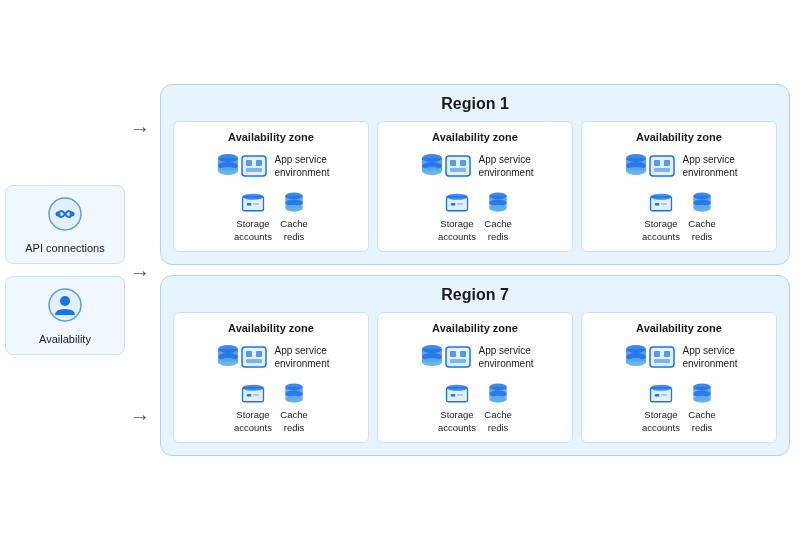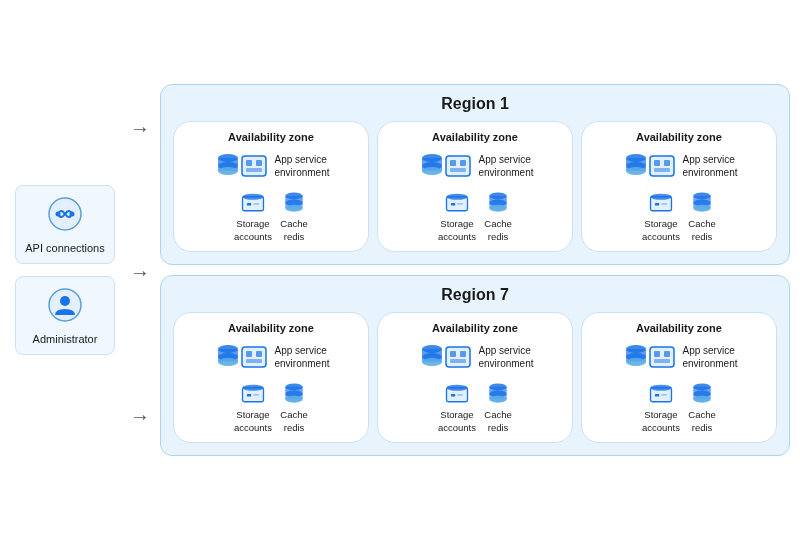--- a/index.html
+++ b/index.html
@@ -27,21 +27,21 @@
       flex-direction: column;
       gap: 12px;
       align-items: center;
       width: 110px;
       flex-shrink: 0;
     }
     .actor-box {
       background: #f0f7ff;
       border: 1.5px solid #cde0f5;
       border-radius: 8px;
-      width: 100px;
+      width: 120px;
       padding: 10px 6px 8px 6px;
       display: flex;
       flex-direction: column;
       align-items: center;
       gap: 4px;
     }
     .actor-icon {
       font-size: 28px;
       line-height: 1;
     }
@@ -79,21 +79,21 @@
       margin-bottom: 8px;
     }
     .zones-row {
       display: flex;
       flex-direction: row;
       gap: 8px;
     }
     .zone-box {
       background: #fff;
       border: 1.5px solid #cde0f5;
-      border-radius: 18px;
+      border-radius: 6px;
       flex: 1;
       padding: 8px 6px 8px 6px;
       display: flex;
       flex-direction: column;
       align-items: center;
       gap: 6px;
     }
     .zone-title {
       font-size: 11px;
       font-weight: 600;
@@ -171,21 +171,21 @@
 
 
     <div class="actor-box">
       <div class="actor-icon">
         <svg width="36" height="36" viewBox="0 0 36 36">
           <circle cx="18" cy="18" r="16" fill="#e3f0fb" stroke="#5aa0d6" stroke-width="1.5"></circle>
           <circle cx="18" cy="14" r="5" fill="#1a73e8"></circle>
           <path d="M8 28 Q8 22 18 22 Q28 22 28 28" fill="#1a73e8" stroke="none"></path>
         </svg>
       </div>
-      <div class="actor-label">Administrator</div>
+      <div class="actor-label">Availability</div>
     </div>
   </div>
 
   <div class="arrows-column">
     <div style="display:flex;flex-direction:column;gap:12px;height:420px;justify-content:space-around;">
       <div style="font-size:20px;color:#555;">→</div>
       <div style="font-size:20px;color:#555;">→</div>
       <div style="font-size:20px;color:#555;">→</div>
     </div>
   </div>

